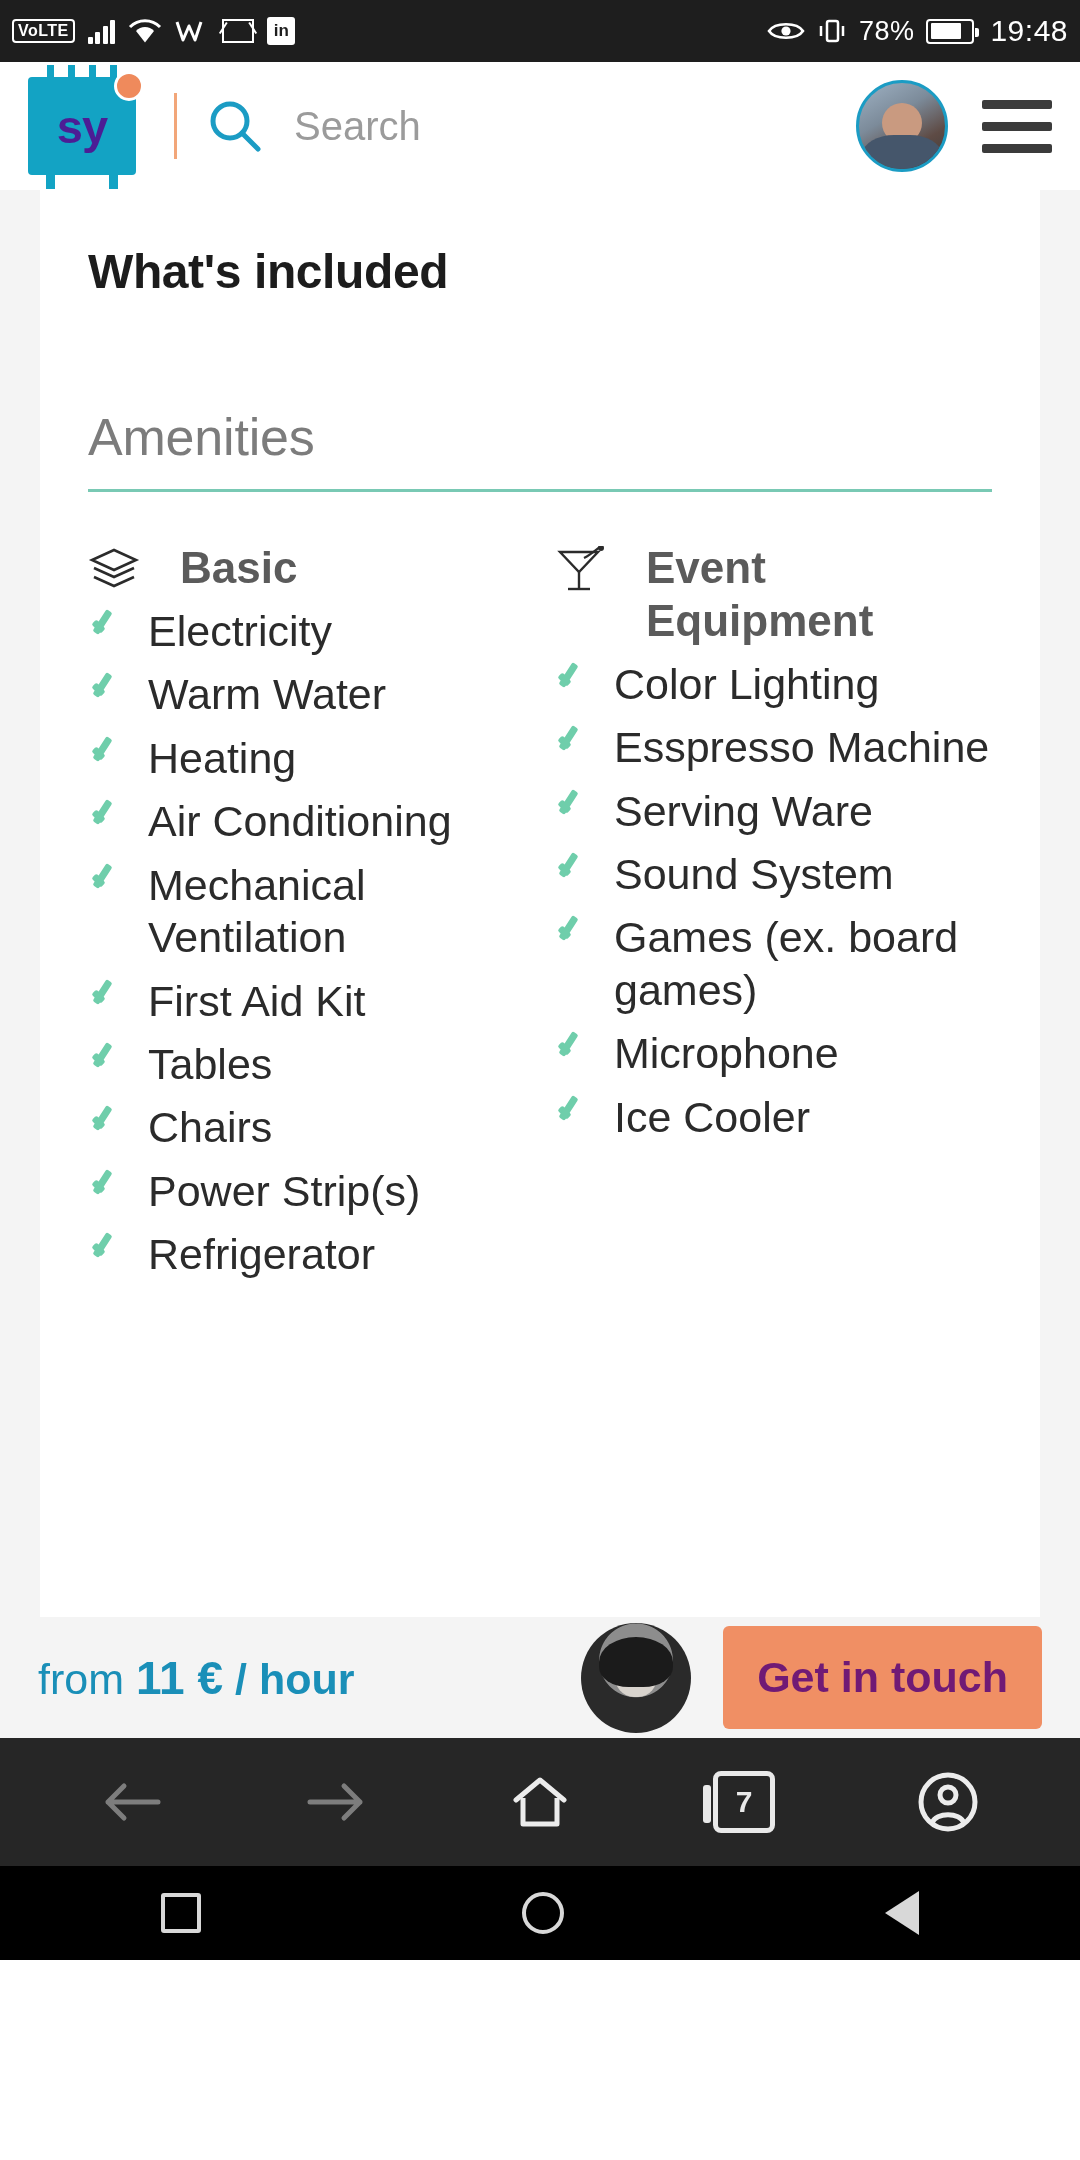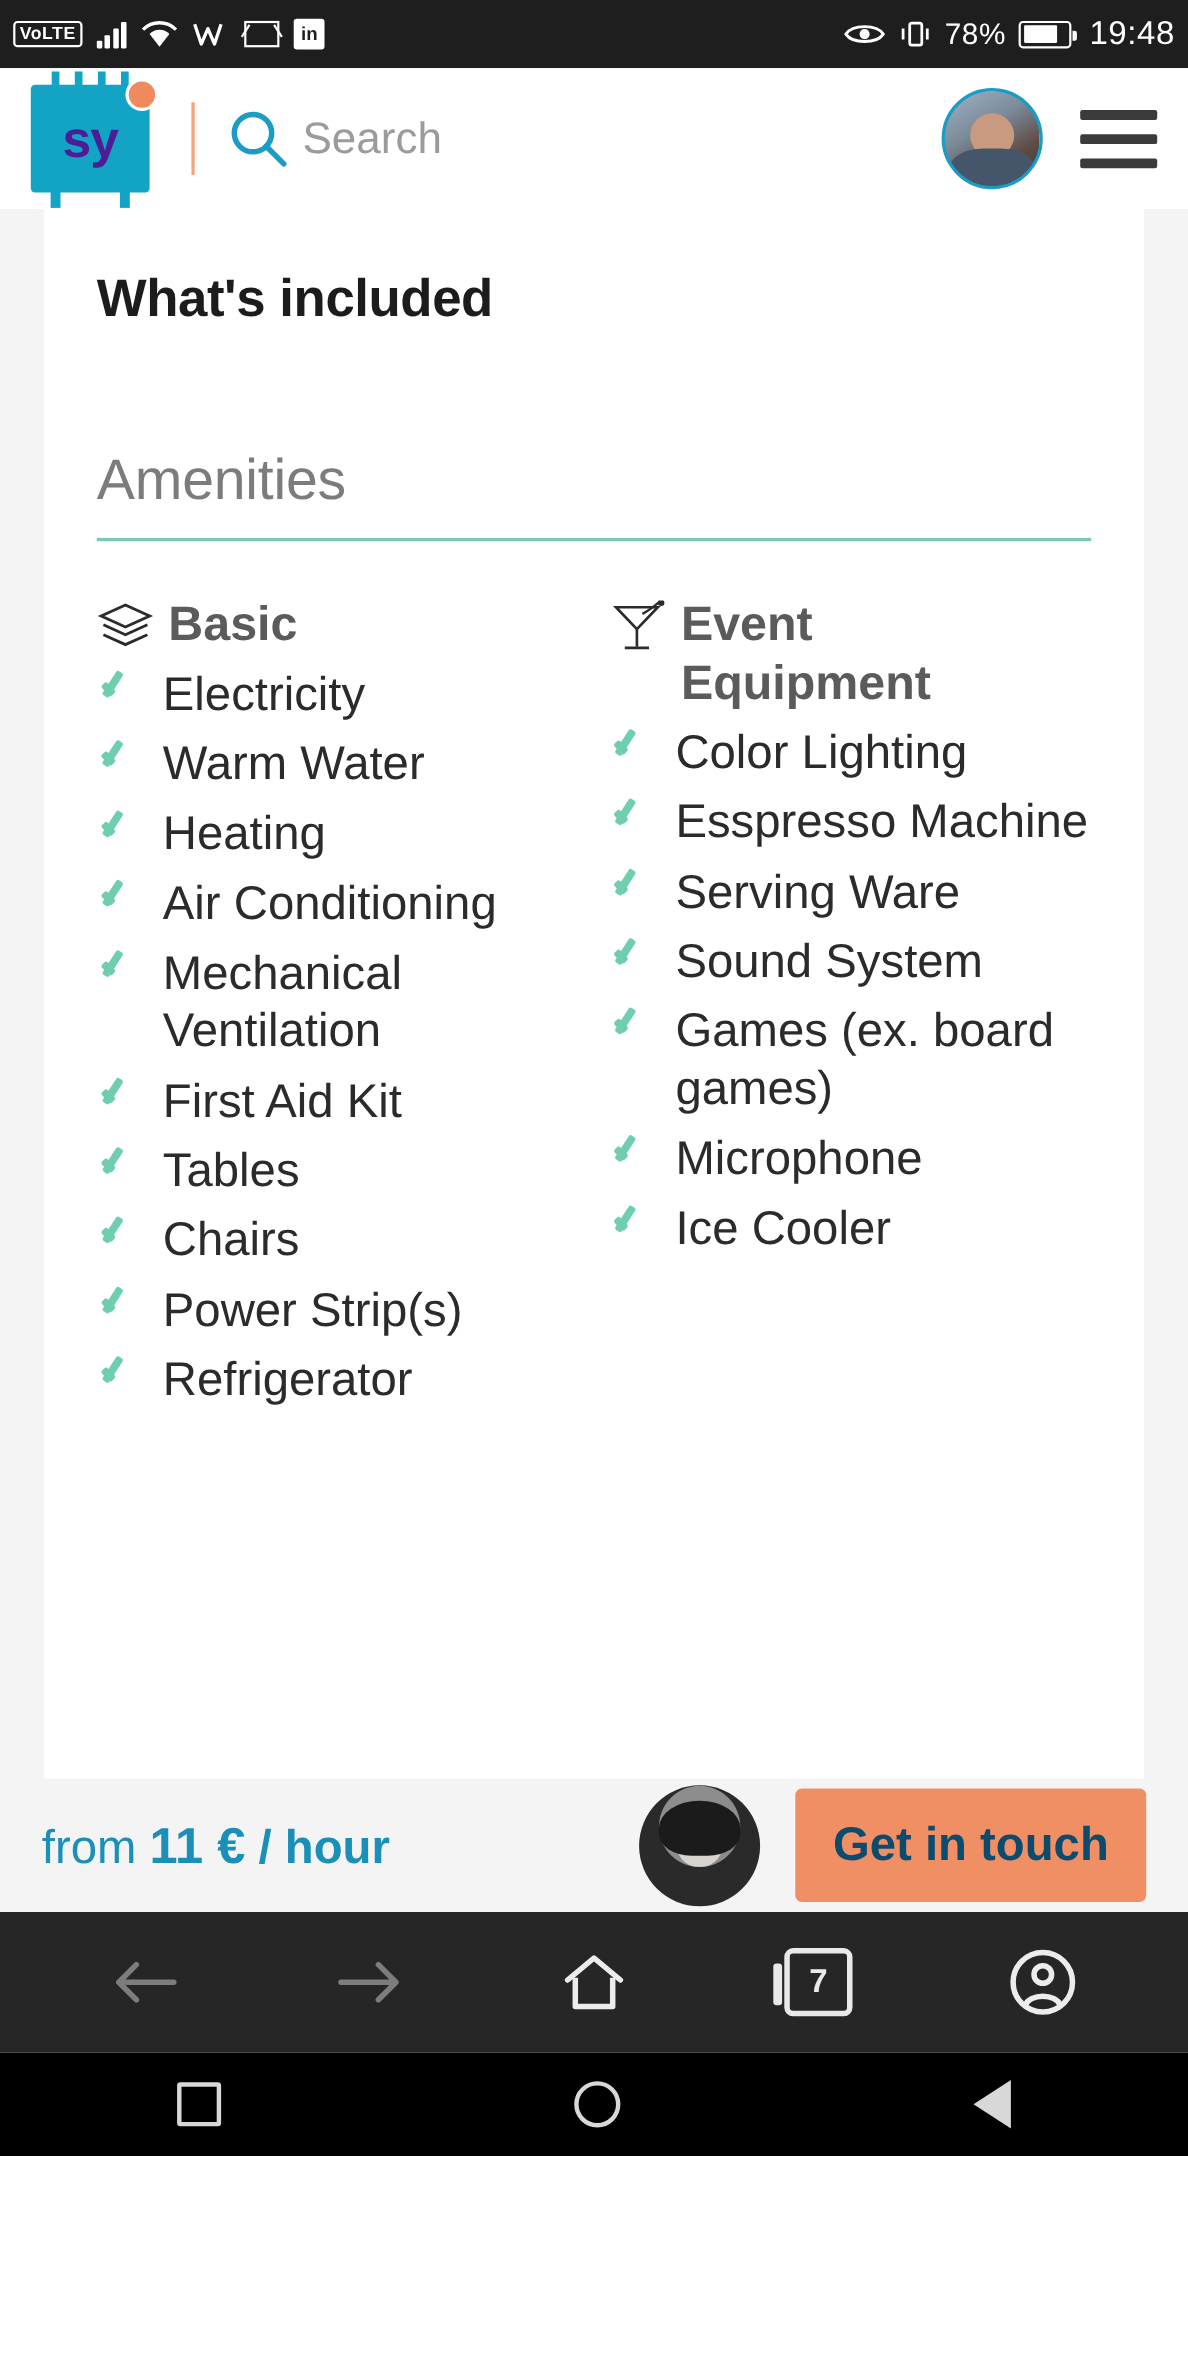--- a/index.html
+++ b/index.html
@@ -78,21 +78,21 @@
   .logo .pins i { width: 7px; height: 15px; background: #13a3c4; display: block; }
   .logo .txt {
     color: #4c1d95; font-size: 47px; font-weight: bold; letter-spacing: -1px;
     font-family: "Liberation Sans", sans-serif; line-height: 1;
   }
   .logo .badge {
     position: absolute; right: -8px; top: -6px; width: 30px; height: 30px;
     background: #ef8a5c; border-radius: 50%; border: 3px solid #fff;
   }
   .divider-v { width: 3px; height: 66px; background: #f2a679; margin: 0 30px 0 38px; }
-  .search-wrap { display: flex; align-items: center; gap: 12px; flex: 1; }
+  .search-wrap { display: flex; align-items: center; gap: 31px; flex: 1; }
   .search-input {
     border: none; outline: none; font-size: 40px; color: #8e8e8e;
     font-family: "Liberation Sans", sans-serif; background: transparent; width: 420px;
   }
   .search-input::placeholder { color: #9b9b9b; }
   .avatar {
     width: 92px; height: 92px; border-radius: 50%; border: 3px solid #1b9cc4;
     background: linear-gradient(150deg,#9fb2c4 0%, #7c8b9a 38%, #5e4b45 70%, #3d3a38 100%);
     position: relative; overflow: hidden; flex: none;
   }
@@ -113,21 +113,21 @@
     position: absolute; left: 40px; right: 40px; top: 0; bottom: 121px;
     background: #fff; padding: 54px 48px 0 48px; overflow: hidden;
   }
   .h-included { font-size: 48px; font-weight: bold; color: #1c1c1c; letter-spacing: -0.4px; }
   .h-amenities { font-size: 52px; color: #7c7c7c; font-weight: normal; margin-top: 108px; letter-spacing: -0.2px; }
   .rule { height: 3px; background: #79c9b4; margin-top: 22px; }
 
   .cols { display: flex; margin-top: 50px; }
   .col { width: 50%; }
   .col.right { padding-left: 14px; }
-  .group-head { display: flex; align-items: flex-start; gap: 13px; }
+  .group-head { display: flex; align-items: flex-start; gap: 40px; }
   .group-title { font-size: 44px; font-weight: bold; color: #5b5b5b; line-height: 1.2; max-width: 300px; }
   .gi { flex: none; margin-top: 4px; }
 
   ul.amen { list-style: none; margin-top: 10px; }
   ul.amen li {
     display: flex; align-items: flex-start; gap: 22px;
     font-size: 43px; color: #2b2b2b; line-height: 1.22; margin-bottom: 11px;
   }
   .chk { flex: none; width: 38px; height: 44px; position: relative; }
   .chk:before {
@@ -155,21 +155,21 @@
   }
   .host-avatar:before {
     content: ""; position: absolute; left: 50%; top: 22px; transform: translateX(-50%);
     width: 44px; height: 52px; border-radius: 50% 50% 45% 45%; background: #d8d3cd;
   }
   .host-avatar:after {
     content: ""; position: absolute; left: 50%; top: 14px; transform: translateX(-50%);
     width: 74px; height: 50px; border-radius: 50% 50% 40% 40%; background: #1b1b1b;
   }
   .cta {
-    margin-left: 32px; background: #f08f64; color: #0c4a6e; border: none;
+    margin-left: 32px; background: #f08f64; color: #701a75; border: none;
     font-size: 43px; font-weight: bold; padding: 27px 34px; border-radius: 6px;
     font-family: "Liberation Sans", sans-serif; cursor: pointer; flex: none;
   }
 
   
   .browsernav {
     height: 128px; background: #262626; display: flex; align-items: center;
     justify-content: space-around; padding: 0 30px;
   }
   .bn-item { width: 90px; height: 90px; display: flex; align-items: center; justify-content: center; }

